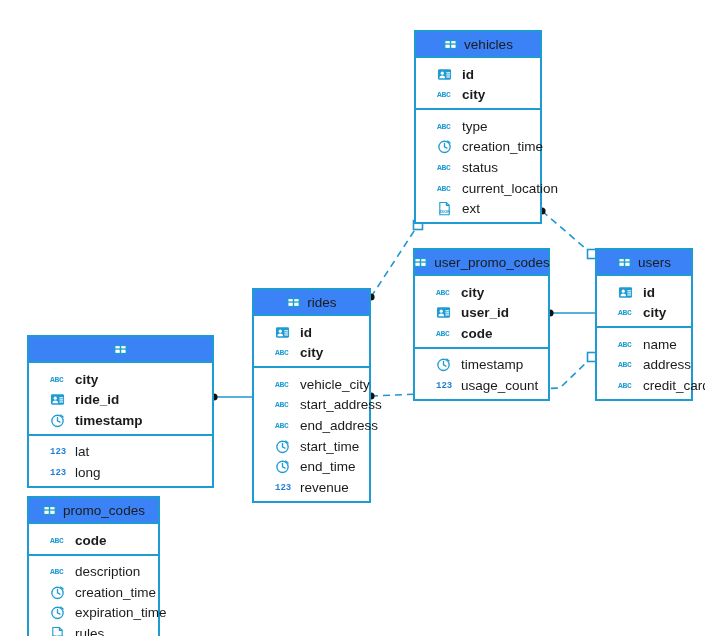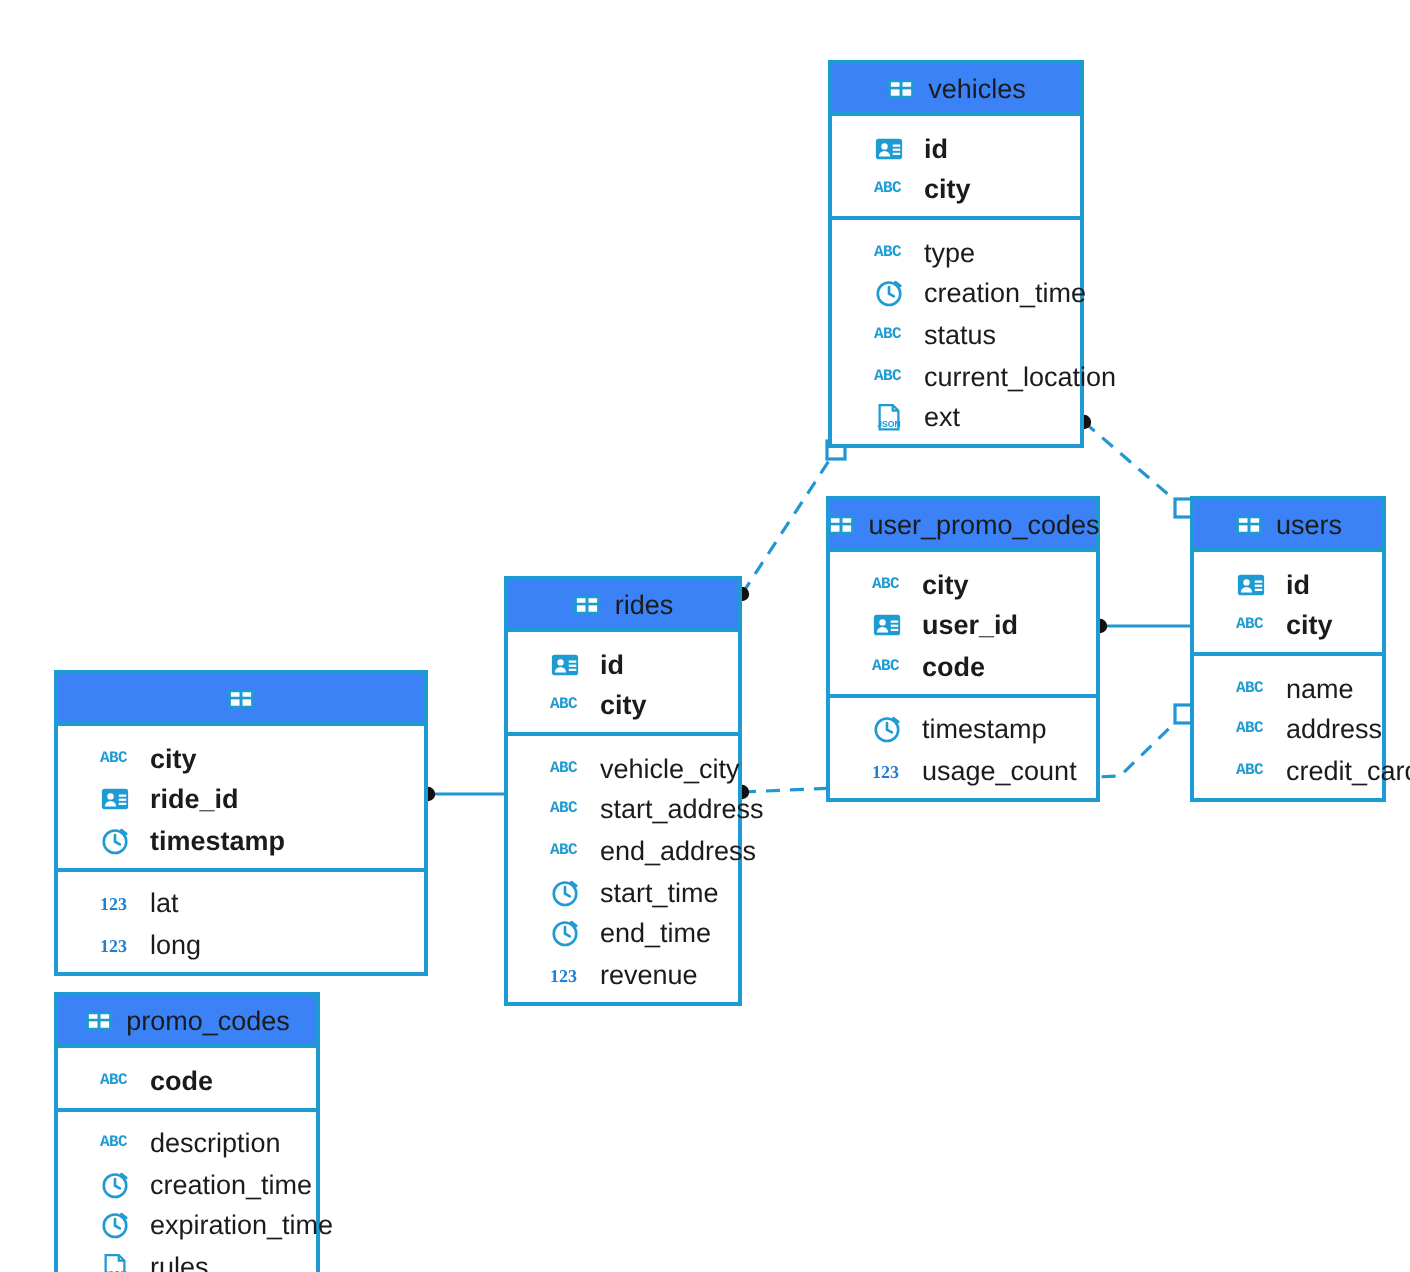--- a/index.html
+++ b/index.html
@@ -84,21 +84,21 @@
     line-height: 15px;
     text-align: left;
     font-family: Liberation Mono, monospace;
   }
   .ic-num {
     font-size: 9px;
     font-weight: bold;
     color: #1f7fd4;
     line-height: 16px;
     text-align: left;
-    font-family: Liberation Serif, serif;
+    font-family: Liberation Mono, monospace;
   }
 </style>
 </head>
 <body>
 
 <div id="canvas">
 
   <svg id="links" viewBox="0 0 705 636" width="705" height="636">
       <g>
         <polyline points="371,297 418,225" fill="none" stroke="#2196d3" stroke-width="1.6" stroke-dasharray="7,5"></polyline>

